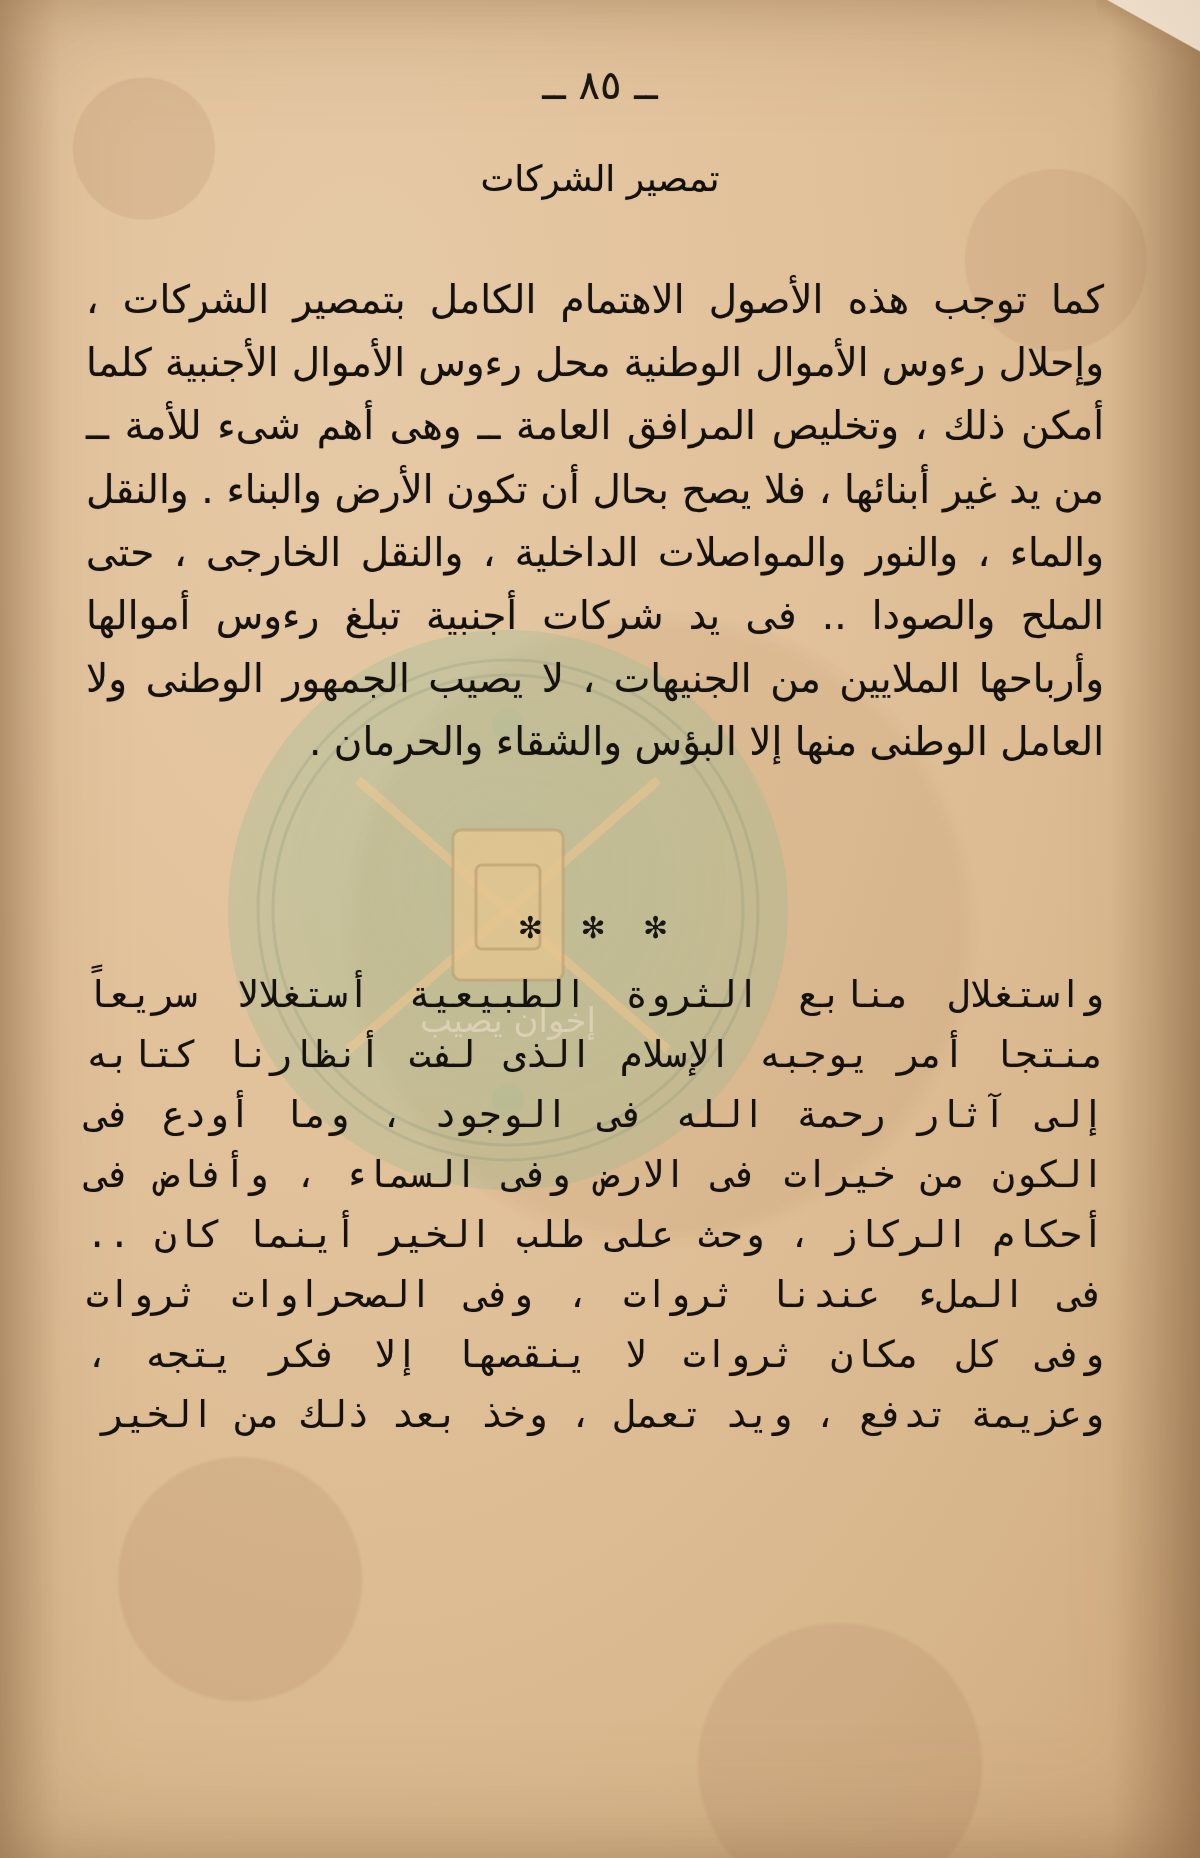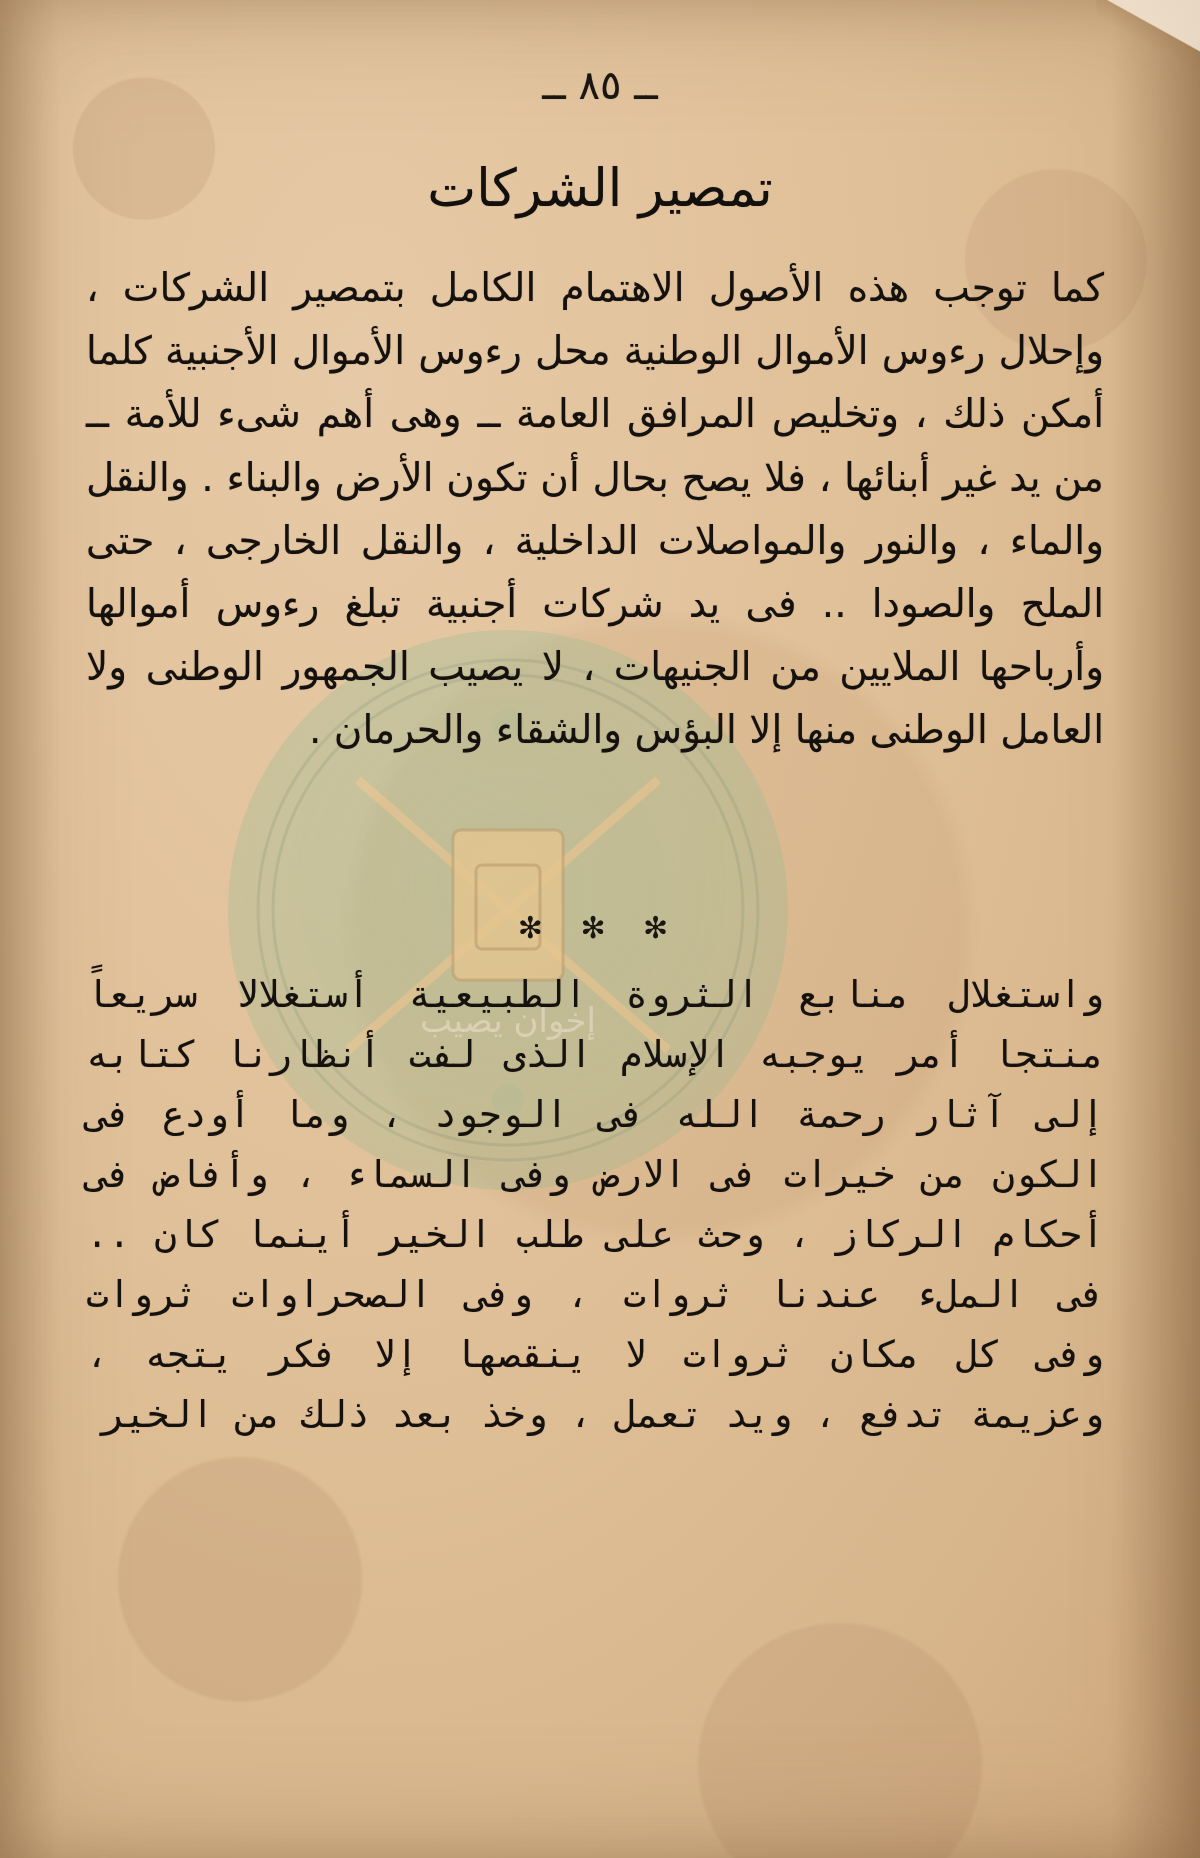--- a/index.html
+++ b/index.html
@@ -123,35 +123,35 @@
     font-size: 40px;
     letter-spacing: 2px;
     color: #1a1612;
   }
   .heading {
     position: absolute;
     top: 158px;
     left: 0;
     right: 0;
     text-align: center;
-    font-size: 52px;
+    font-size: 36px;
     color: #12100d;
     letter-spacing: 1px;
   }
   .body-block {
     position: absolute;
     right: 96px;
     left: 86px;
     text-align: justify;
     text-align-last: right;
     font-size: 39px;
     line-height: 1.62;
     color: #15110e;
   }
-  #para1 { top: 256px; }
+  #para1 { top: 268px; }
   .divider {
     position: absolute;
     top: 910px;
     left: 0; right: 0;
     text-align: center;
     font-size: 30px;
     letter-spacing: 14px;
     color: #1a1612;
   }
   #para2 { top: 968px; font-size: 37px; line-height: 1.62; font-family: Liberation Mono, monospace; }

